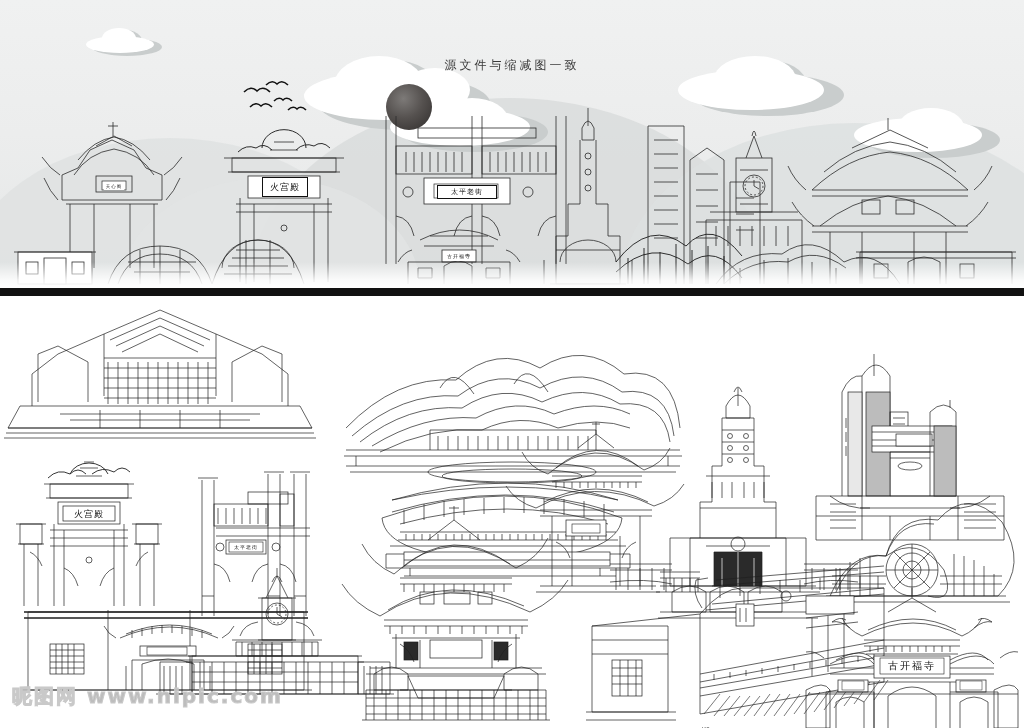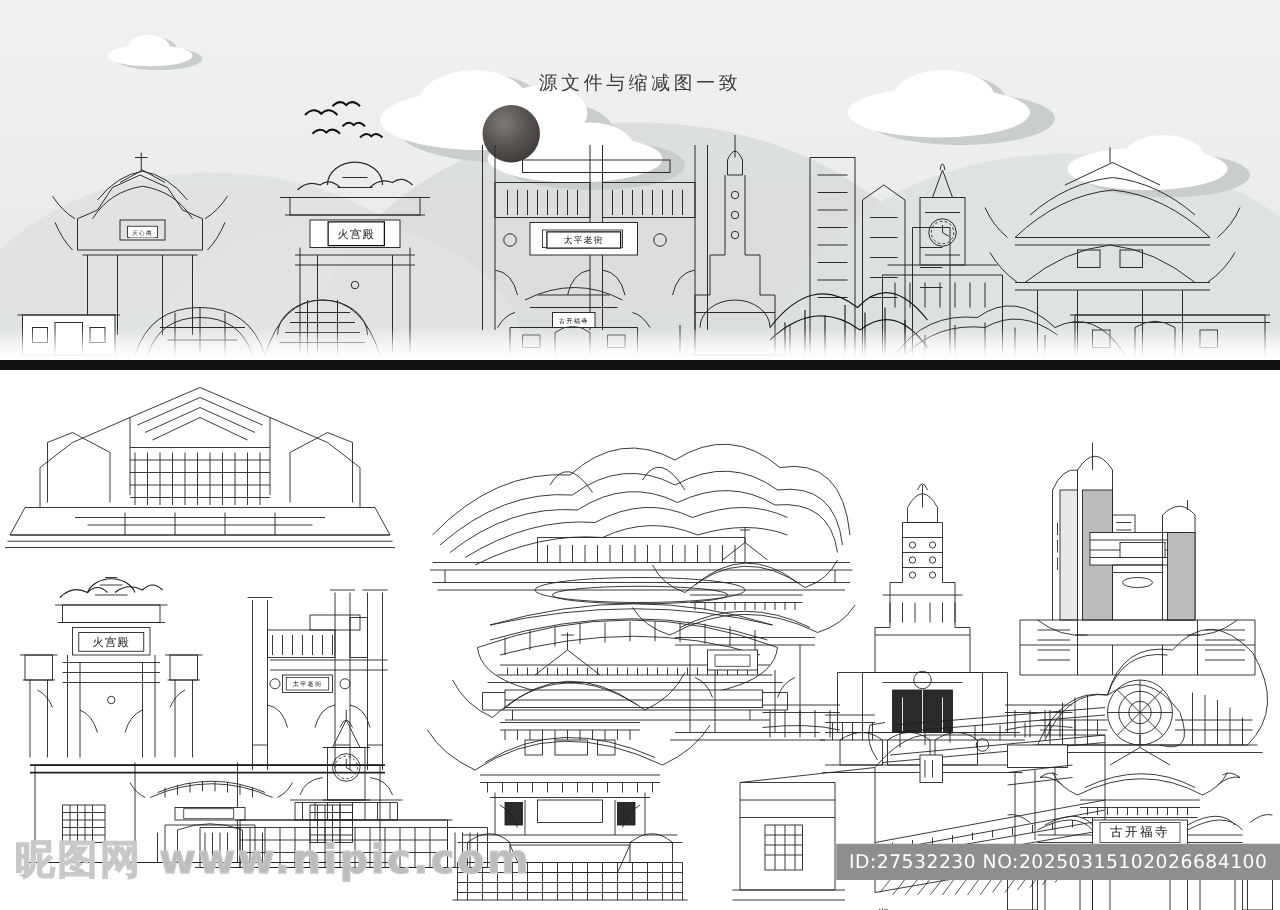--- a/index.html
+++ b/index.html
@@ -28,21 +28,21 @@
     pointer-events:none;
   }
   .title{
     position:absolute;left:0;top:6px;width:1024px;text-align:center;
     font-size:33px;letter-spacing:5px;color:#1d1d1d;
     font-family:"DejaVu Serif","Liberation Serif",serif;
     text-shadow:0 1px 0 rgba(255,255,255,.8);
   }
   .subtitle{
     position:absolute;left:0;top:57px;width:1024px;text-align:center;
-    font-size:15px;letter-spacing:3px;color:#3a3a3a;
+    font-size:12px;letter-spacing:3px;color:#3a3a3a;
   }
 
   
   .mtn{position:absolute;bottom:8px;background:#dcdfdf;opacity:.85;}
   .mtn.m1{left:-40px;width:420px;height:150px;border-radius:50% 50% 0 0 / 100% 100% 0 0;background:#dfe2e2;}
   .mtn.m2{left:250px;width:520px;height:190px;border-radius:50% 50% 0 0 / 100% 100% 0 0;background:#d9dcdc;}
   .mtn.m3{left:620px;width:470px;height:165px;border-radius:50% 50% 0 0 / 100% 100% 0 0;background:#dde0e0;}
   .mtn.m4{left:120px;width:300px;height:110px;border-radius:50% 50% 0 0 / 100% 100% 0 0;background:#e2e4e4;}
 
   .sun{
@@ -66,21 +66,21 @@
   }
   .lbl.v{writing-mode:vertical-rl;text-orientation:upright;letter-spacing:1px;}
   .plaque{
     position:absolute;border:1px solid #111;background:#fff;color:#111;
     font-size:7px;display:flex;align-items:center;justify-content:center;letter-spacing:1px;
   }
 
   
   .wm-logo{
     position:absolute;left:12px;bottom:18px;
-    font-size:32px;letter-spacing:2px;color:#bdbdbd;
+    font-size:20px;letter-spacing:2px;color:#bdbdbd;
     font-family:"DejaVu Sans","Liberation Sans",sans-serif;font-weight:bold;
     -webkit-text-stroke:1px #c9c9c9;
   }
   .wm-id{
     position:absolute;right:0px;bottom:24px;
     background:#8e8e8e;color:#fff;font-size:15px;letter-spacing:.4px;
     padding:5px 10px 6px 10px;
     font-family:"DejaVu Sans","Liberation Sans",sans-serif;
   }
 </style>
@@ -625,15 +625,14 @@
 
     <div class="plaque" style="left:65px;top:212px;width:48px;height:12px;font-size:9px;border:none;">火宫殿</div>
     <div class="plaque" style="left:231px;top:247px;width:30px;height:8px;font-size:5px;border:none;">太平老街</div>
     <div class="plaque" style="left:882px;top:363px;width:60px;height:14px;font-size:10px;border:none;letter-spacing:2px;">古开福寺</div>
 
     <div class="lbl v" style="left:700px;top:424px;">湖南长沙爱晚亭</div>
 
   </div>
 
   <div class="wm-logo">昵图网 www.nipic.com</div>
-  <div class="wm-id">ID:27532230 NO:20250315102026684100</div>
 
 </div>
 
 </body></html>

